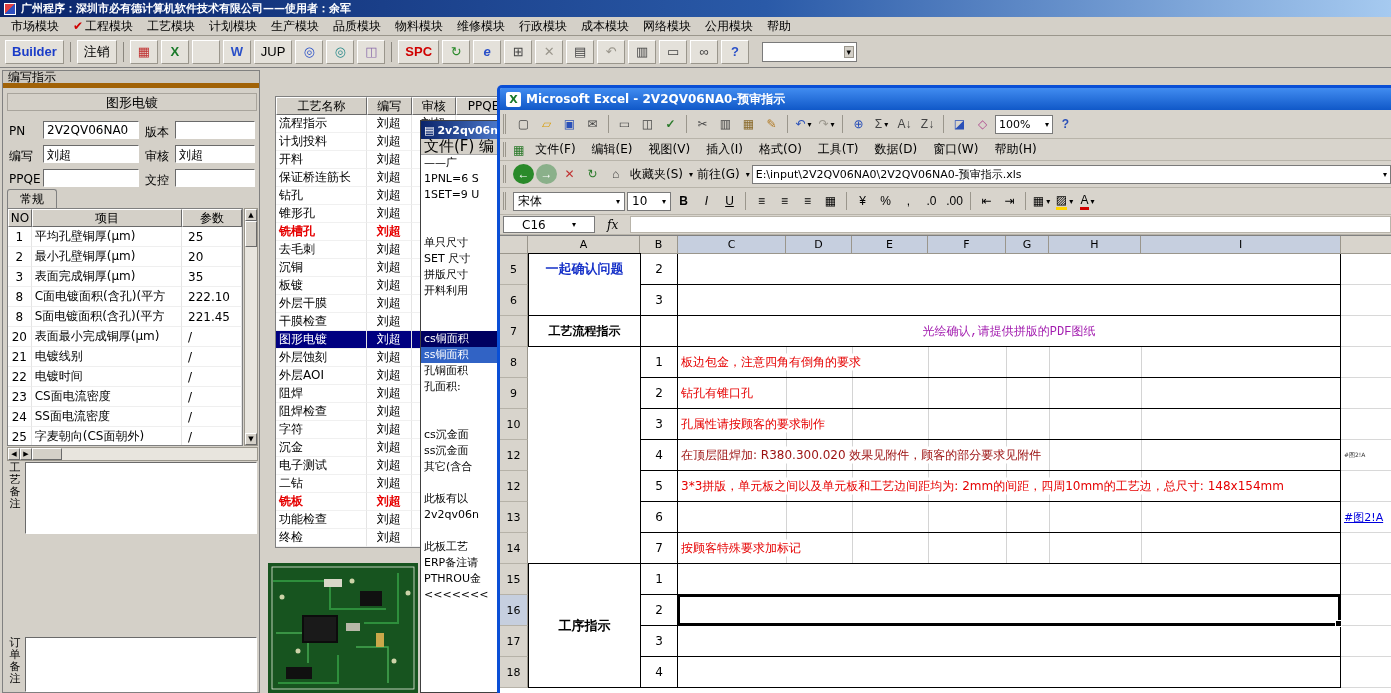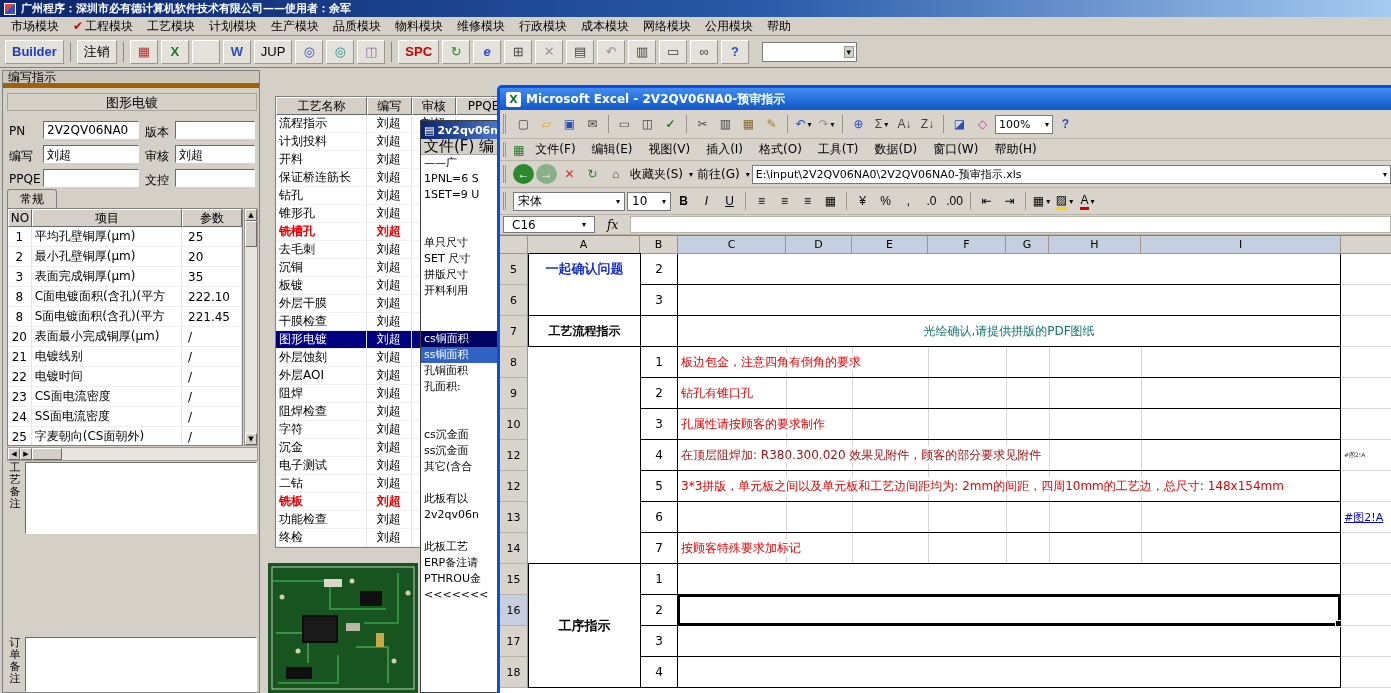--- a/index.html
+++ b/index.html
@@ -103,21 +103,21 @@
 .wlabel{font-size:12px;padding:0 2px;white-space:nowrap}
 .xcaret{font-size:8px;margin-left:2px}
 .addr{flex:1;height:19px;background:#fff;border:1px solid #7a7a7a;display:flex;align-items:center;
   justify-content:space-between;font-size:11px;padding:0 3px;white-space:nowrap;overflow:hidden}
 .fcombo{width:112px;height:19px;background:#fff;border:1px solid #7a7a7a;font-size:12px;display:flex;
   align-items:center;justify-content:space-between;padding:0 4px}
 .fcombo.small{width:44px}
 .xzoom{width:58px;height:19px;background:#fff;border:1px solid #7a7a7a;font-size:11px;display:inline-flex;
   align-items:center;justify-content:space-between;padding:0 3px}
 .nbox{width:92px;height:17px;background:#fff;border:1px solid #7a7a7a;font-size:12px;display:flex;
-  align-items:center;justify-content:space-between;padding:0 8px}
+  align-items:center;justify-content:space-between;padding:0 18px}
 .fx{font-style:italic;font-family:"DejaVu Serif","Liberation Serif",serif;margin:0 8px}
 .fbar{flex:1;height:17px;background:#fff;border:1px solid #b8b4aa}
 .xgrid{position:relative;flex:1;background:#fff;overflow:hidden;border-top:1px solid #808080}
 #xl-colhdr{display:flex;height:18px}
 .xch{height:18px;background:#d8d4cc;border-right:1px solid #9a968c;border-bottom:1px solid #9a968c;
   font-size:11px;display:flex;align-items:center;justify-content:center;flex:none}
 .xch.hl{background:#c6cfdf}
 .corner{width:28px}
 .xrow{display:flex;height:31px}
 .xrh{width:28px;background:#d8d4cc;border-right:1px solid #9a968c;border-bottom:1px solid #b6b2a8;
@@ -744,21 +744,21 @@
           <div class="xca"></div>
           <div class="xcb">3</div>
           <div class="xcc"></div>
           <div class="xcj"></div>
         </div>
         <div class="xrow">
           <div class="xrh">7</div>
           <div class="xca"></div>
           <div class="xcb"></div>
           <div class="xcc">
-            <span class="xctext ctr" style="color: #0f766e;">光绘确认,请提供拼版的PDF图纸</span>
+            <span class="xctext ctr" style="color: #a21caf; font-family: Liberation Mono, monospace;">光绘确认,请提供拼版的PDF图纸</span>
           </div>
           <div class="xcj"></div>
         </div>
         <div class="xrow">
           <div class="xrh">8</div>
           <div class="xca"></div>
           <div class="xcb">1</div>
           <div class="xcc">
             <i class="xvsep" style="left: 108px;"></i>
             <i class="xvsep" style="left: 174px;"></i>

